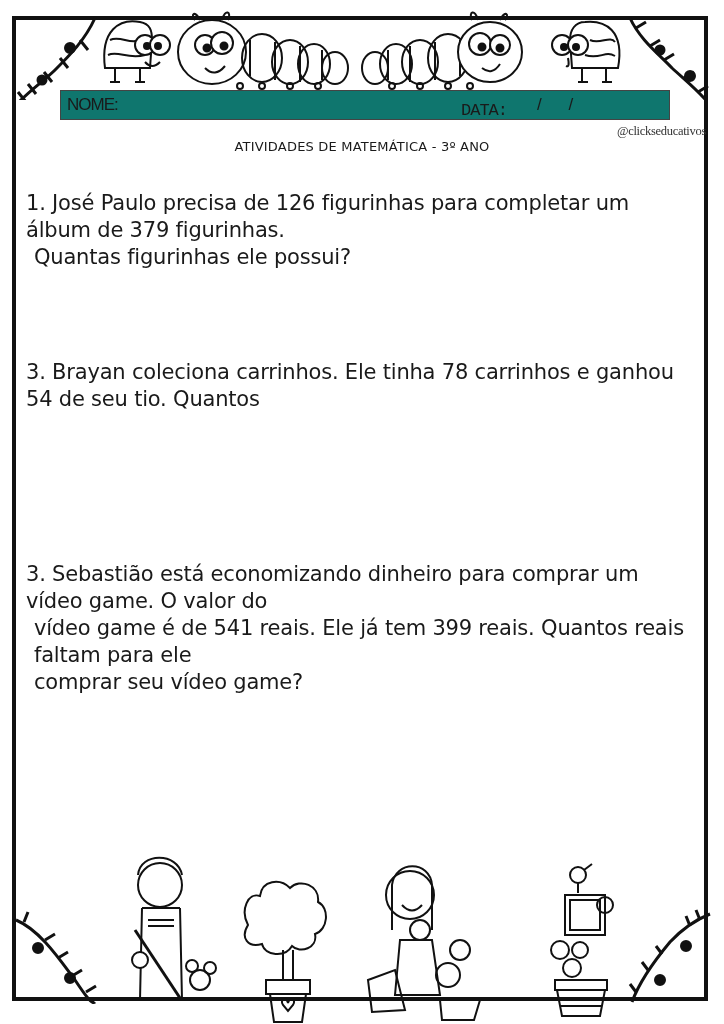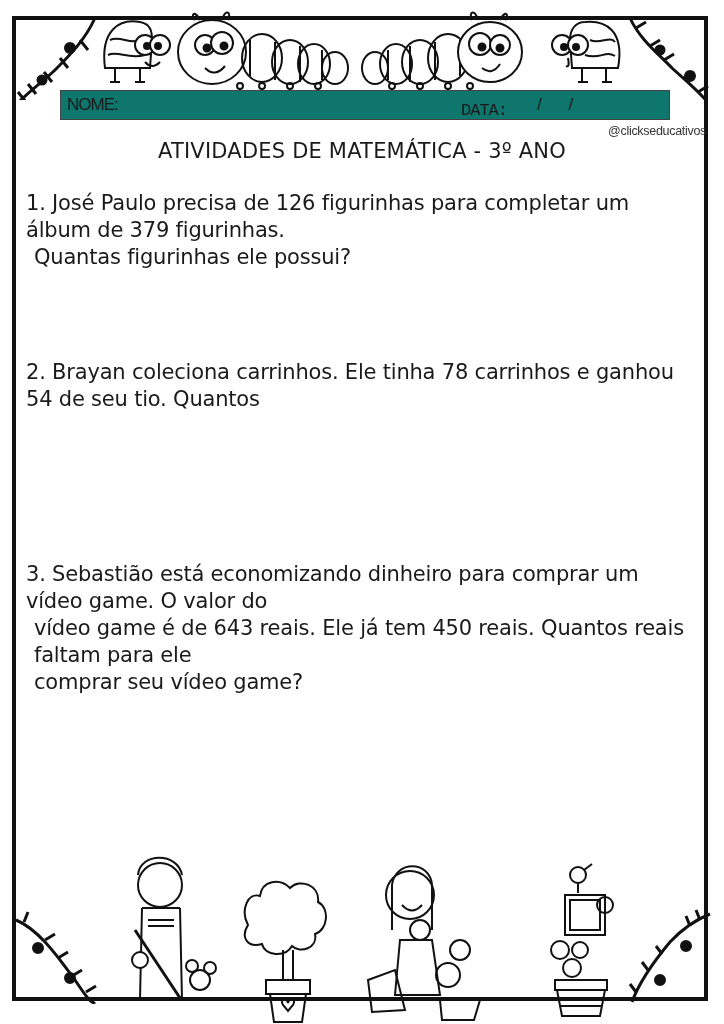--- a/index.html
+++ b/index.html
@@ -10,23 +10,23 @@
   .header-art { position: absolute; left: 0; top: 0; width: 724px; height: 100px; }
   .name-box { position: absolute; left: 60px; top: 90px; width: 610px; height: 30px;
               border: 1.5px solid #444; box-sizing: border-box; background: #0f766e; }
   .name-label { position: absolute; left: 6px; top: 4px; font-size: 17px; letter-spacing: -1px;
                 font-family: "Liberation Sans", sans-serif; }
   .date-label { position: absolute; left: 400px; top: 10px; font-size: 17px; letter-spacing: -1px;
                 font-family: Liberation Mono, monospace; }
   .date-slashes { position: absolute; left: 476px; top: 4px; font-size: 17px; word-spacing: 22px;
                   font-family: "Liberation Sans", sans-serif; }
   .handle { position: absolute; right: 18px; top: 124px; font-size: 12.5px; color: #333;
-            font-family: Liberation Sans, sans-serif; letter-spacing: -0.3px; }
+            font-family: Liberation Serif, serif; letter-spacing: -0.3px; }
   .title { position: absolute; left: 0; width: 724px; top: 139px; text-align: center;
-           font-size: 21px; letter-spacing: 0.2px; }
+           font-size: 13px; letter-spacing: 0.2px; }
   .question { position: absolute; left: 26px; width: 666px; font-size: 21px; line-height: 27px;
               letter-spacing: -0.2px; }
   .question .cont { display: block; padding-left: 8px; }
   #q1 { top: 190px; }
   #q2 { top: 359px; }
   #q3 { top: 561px; }
   .footer-art { position: absolute; left: 0; top: 830px; width: 724px; height: 194px; }
 </style>
 </head>
 <body>
@@ -120,26 +120,26 @@
 
 <div class="handle">@clickseducativos</div>
 <div class="title">ATIVIDADES DE MATEMÁTICA - 3º ANO</div>
 
 <div class="question" id="q1">
   <span>1. José Paulo precisa de 126 figurinhas para completar um álbum de 379 figurinhas.</span>
   <span class="cont">Quantas figurinhas ele possui?</span>
 </div>
 
 <div class="question" id="q2">
-  <span>2. Brayan coleciona carrinhos. Ele tinha 78 carrinhos e ganhou 54 de seu tio. Quantos</span>
+  <span>3. Brayan coleciona carrinhos. Ele tinha 78 carrinhos e ganhou 54 de seu tio. Quantos</span>
 </div>
 
 <div class="question" id="q3">
   <span>3. Sebastião está economizando dinheiro para comprar um vídeo game. O valor do</span>
-  <span class="cont">vídeo game é de 643 reais. Ele já tem 450 reais. Quantos reais faltam para ele</span>
+  <span class="cont">vídeo game é de 541 reais. Ele já tem 399 reais. Quantos reais faltam para ele</span>
   <span class="cont">comprar seu vídeo game?</span>
 </div>
 
 <svg class="footer-art" viewBox="0 0 724 194">
 
   <g stroke="#111" stroke-width="3" fill="none">
     <path d="M16 90 C40 100 60 130 75 150 C85 165 92 175 95 172"></path>
     <path d="M28 82 l-4 10 M45 110 l10 -6 M58 128 l10 -6 M72 146 l10 -6 M86 162 l10 -6"></path>
     <circle cx="38" cy="118" r="4.5" fill="#111"></circle>
       <circle cx="70" cy="148" r="4.5" fill="#111"></circle>

